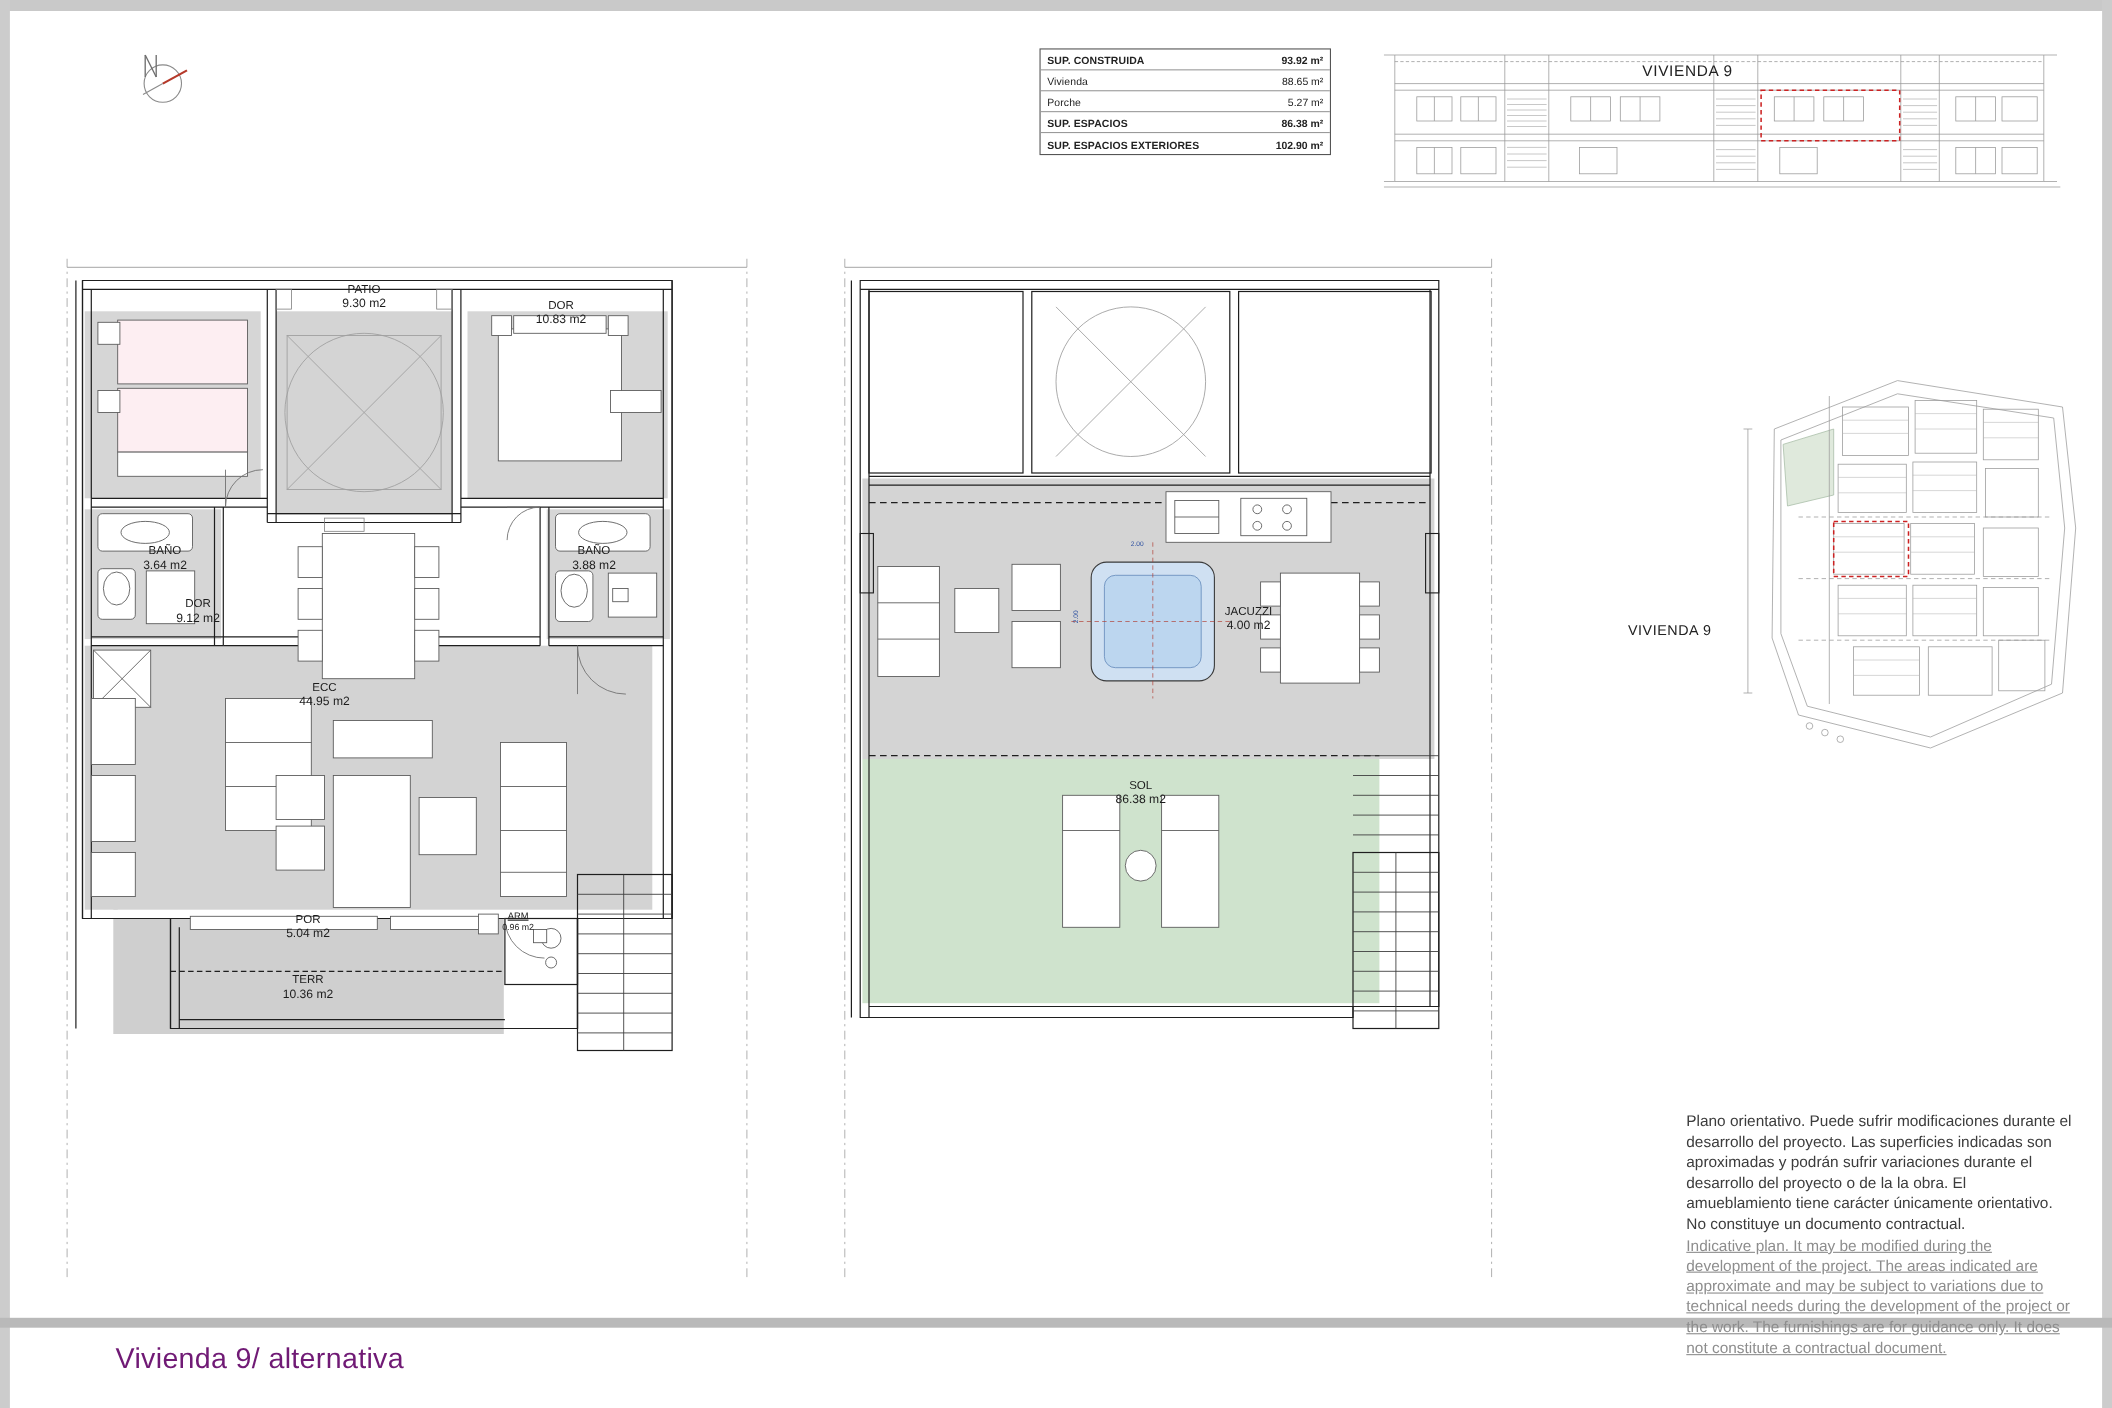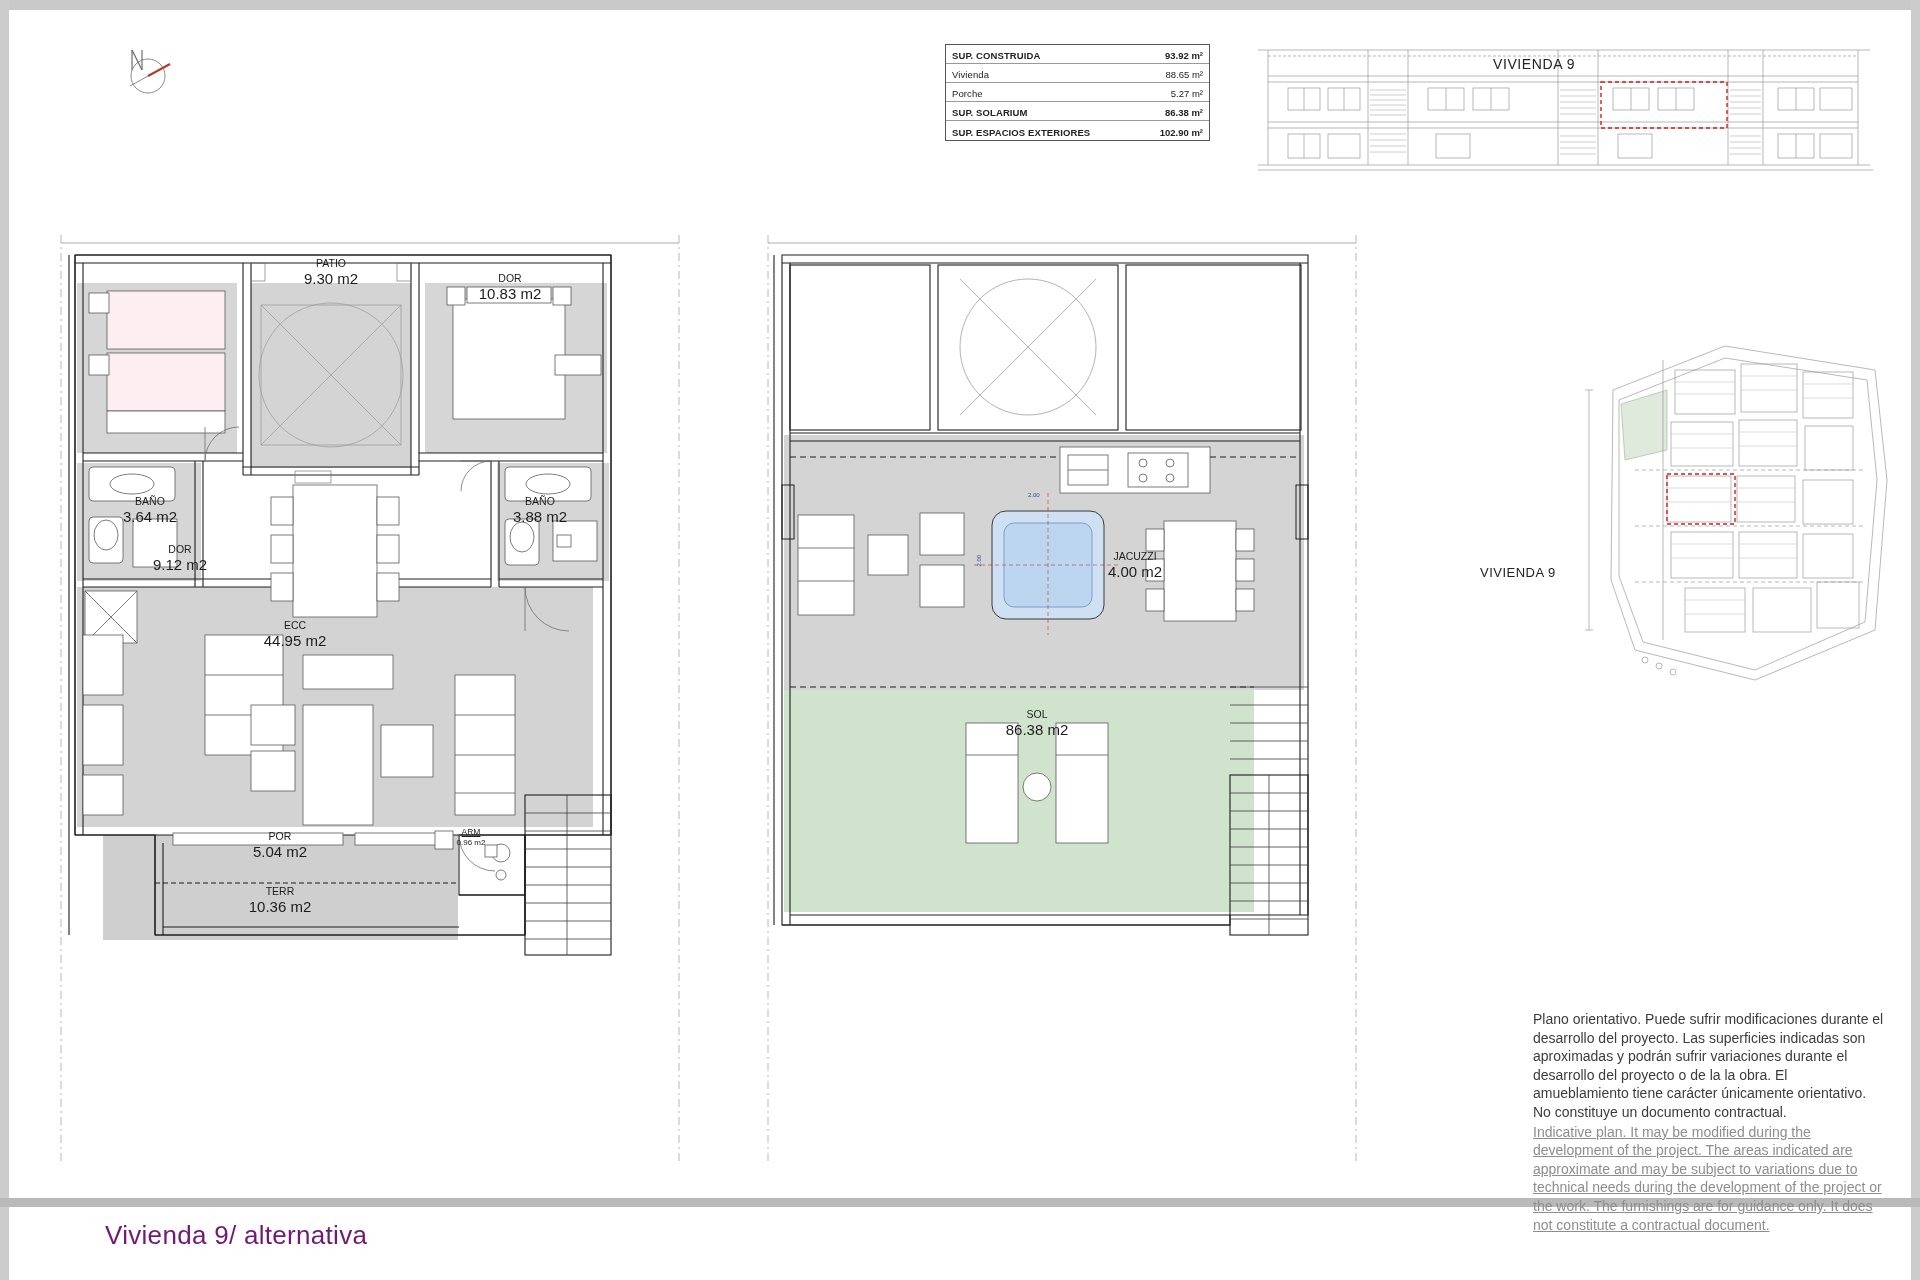--- a/index.html
+++ b/index.html
@@ -66,21 +66,21 @@
     position:absolute; left:105px; top:1220px;
     font-size:26px; color:#701a75; letter-spacing:.3px;
   }
 
   
   .rlabel {
     position:absolute; text-align:center; font-size:10px; color:#1c1c1c;
     line-height:1.25; white-space:nowrap;
   }
   .rlabel .nm { display:block; font-size:10.5px; }
-  .rlabel .ar { display:block; font-size:15px; }
+  .rlabel .ar { display:block; font-size:11px; }
   .rlabel.small .nm { font-size:8.5px;text-decoration:underline; }
   .rlabel.small .ar { font-size:8px; }
   .rlabel.blue { color:#2b4fa0; }
 </style>
 </head>
 <body>
 
 <div id="sheet">
 
   <div class="grayband-top"></div>
@@ -106,21 +106,21 @@
     </div>
     <div class="row">
       <span class="lbl">Vivienda</span>
       <span class="val">88.65 m²</span>
     </div>
     <div class="row">
       <span class="lbl">Porche</span>
       <span class="val">5.27 m²</span>
     </div>
     <div class="row bold">
-      <span class="lbl">SUP. SOLARIUM</span>
+      <span class="lbl">SUP. ESPACIOS</span>
       <span class="val">86.38 m²</span>
     </div>
     <div class="row bold">
       <span class="lbl">SUP. ESPACIOS EXTERIORES</span>
       <span class="val">102.90 m²</span>
     </div>
   </div>
 
   <div id="elevation">
     <svg width="620" height="150" viewBox="0 0 620 150">

